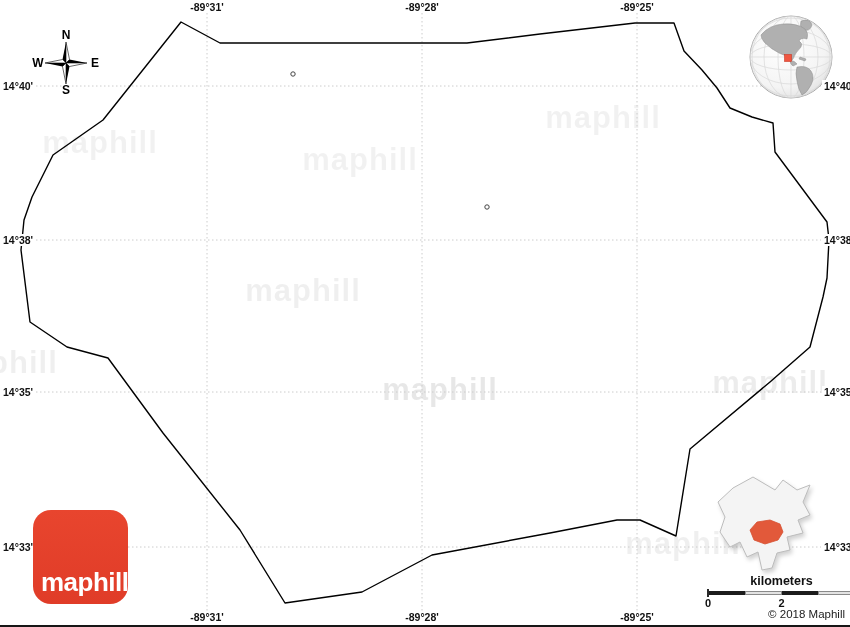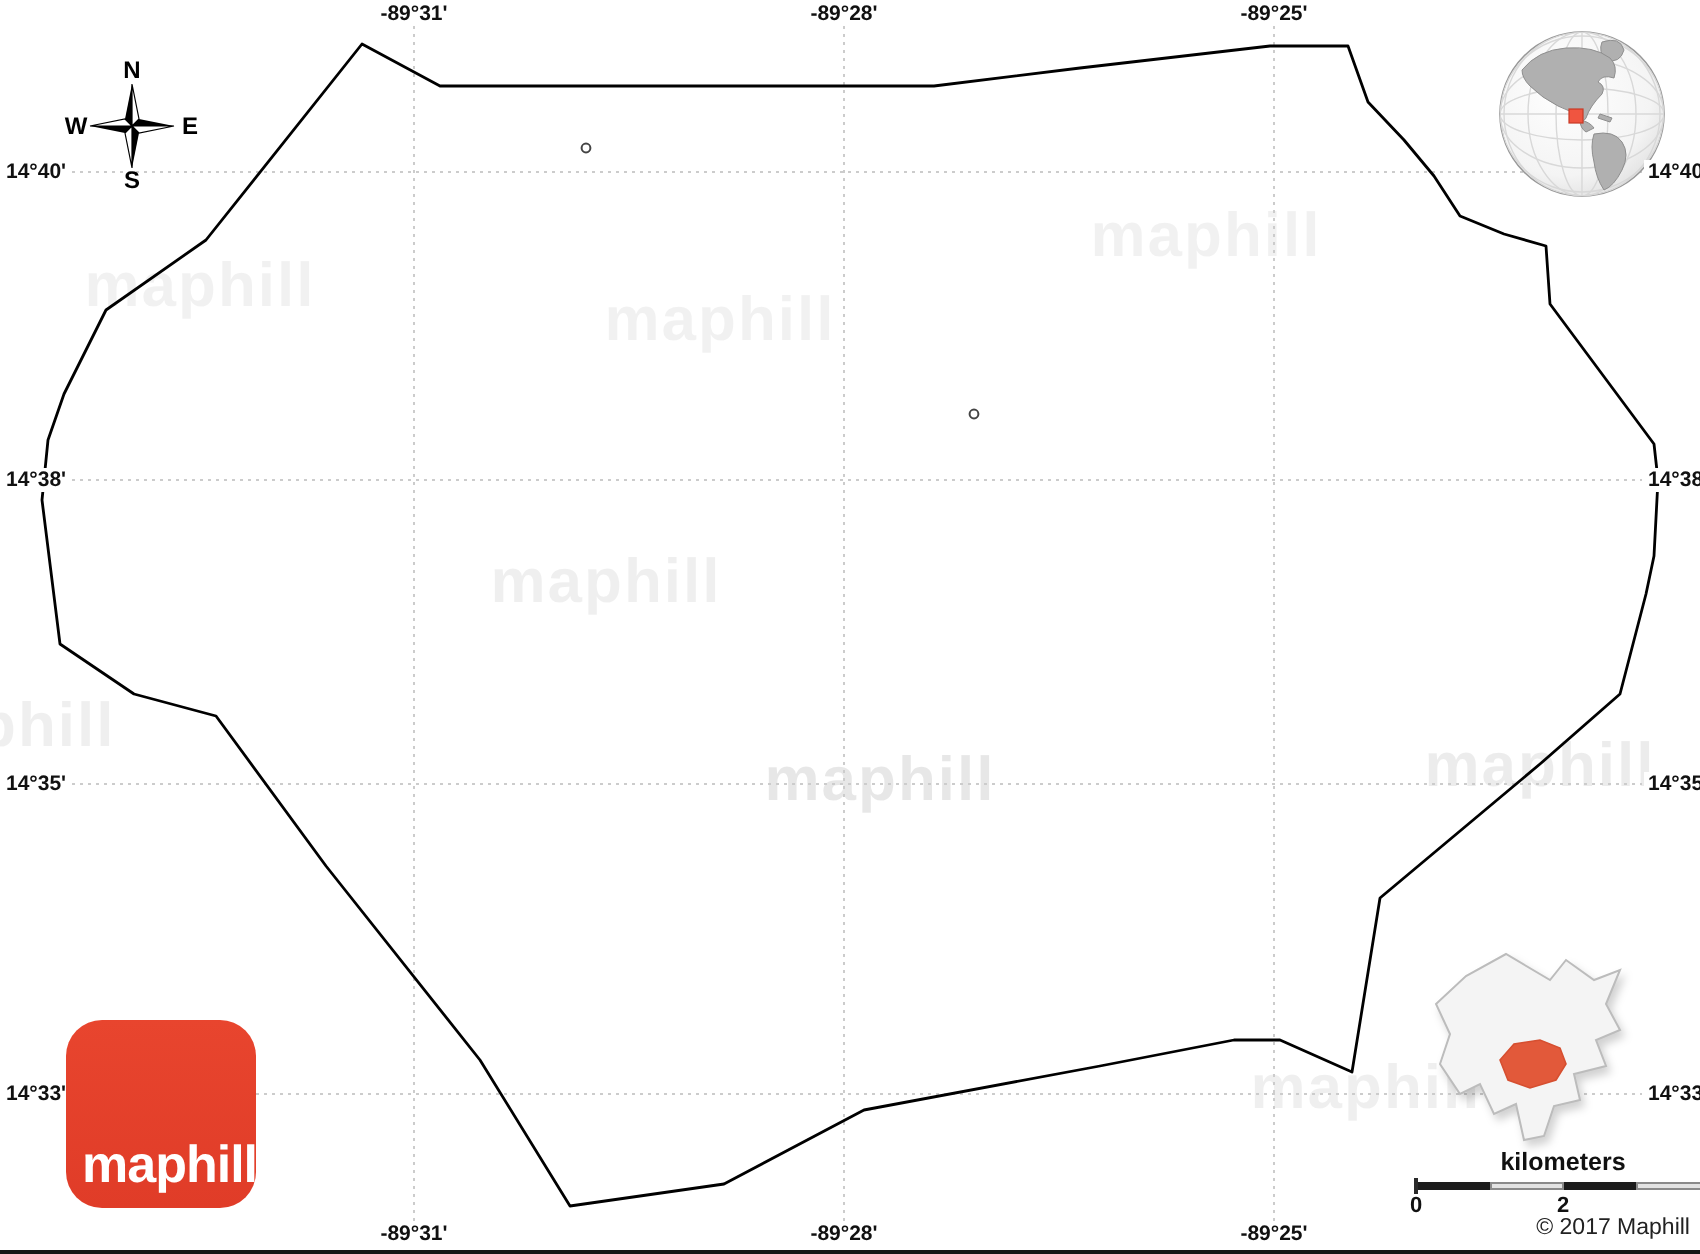--- a/index.html
+++ b/index.html
@@ -148,16 +148,16 @@
         <span class="sb-endtick" style="left: -1px;"></span>
         <span class="sb-endtick" style="left: 146px;"></span>
       </div>
     <div class="sb-ticks">
         <span style="left: 0px;">0</span>
         <span style="left: 73.5px;">2</span>
         <span style="left: 147px;">4</span>
       </div>
   </div>
 
-  <div id="copyright">© 2017 Maphill</div>
+  <div id="copyright">© 2018 Maphill</div>
 
   <div id="bottom-border"></div>
 </div>
 
 </body></html>

